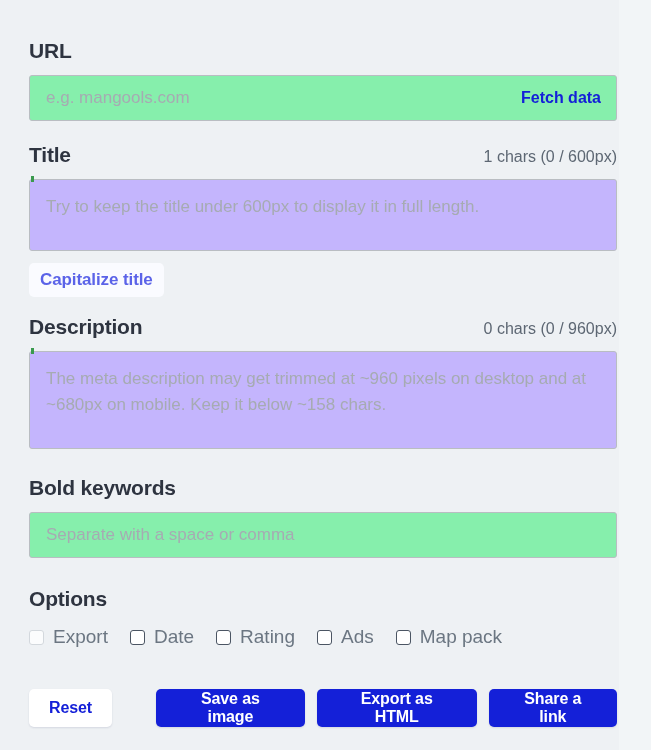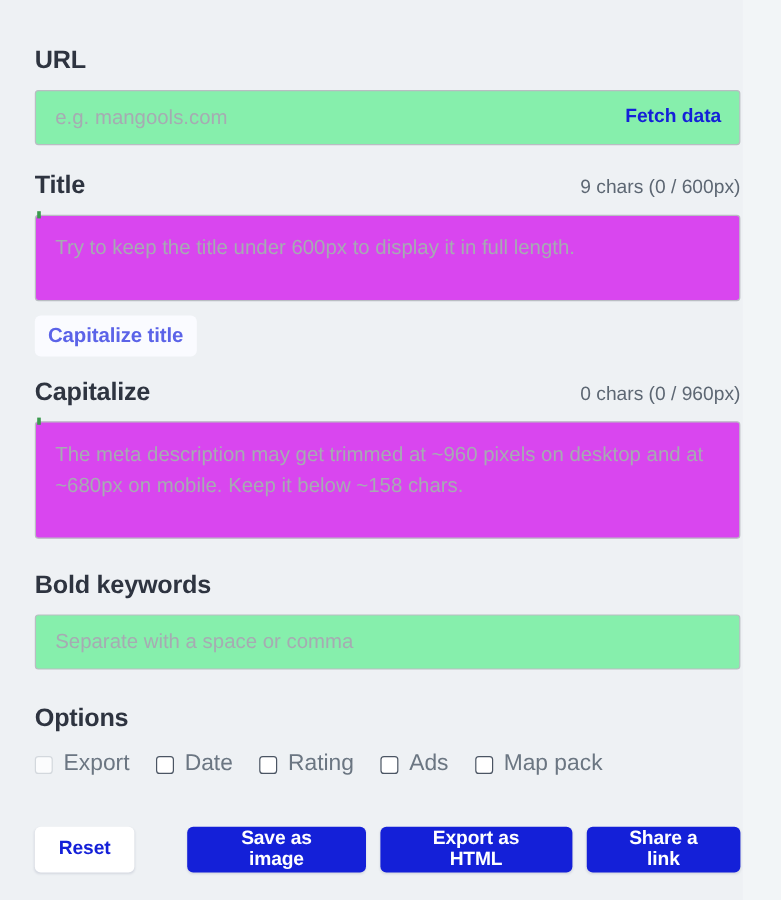--- a/index.html
+++ b/index.html
@@ -95,21 +95,21 @@
     background: none;
     border: none;
     padding: 0;
     font-family: "Liberation Sans", sans-serif;
   }
 
   .text-area {
     box-sizing: border-box;
     display: block;
     width: 100%;
-    background: #d946ef;
+    background: #c4b5fd;
     border: 1px solid #b9bdc2;
     border-radius: 3px;
     padding: 14px 16px;
     font-family: "Liberation Sans", sans-serif;
     font-size: 17px;
     line-height: 26px;
     color: #2e3440;
     resize: none;
     outline: none;
   }
@@ -228,32 +228,32 @@
     </div>
     <div class="input-wrap">
       <input class="text-input with-action" type="text" placeholder="e.g. mangools.com" style="">
       <button class="inline-action">Fetch data</button>
     </div>
   </div>
 
   <div class="field sec-title">
     <div class="label-row">
       <span class="f-label">Title</span>
-      <span class="counter">9 chars (0 / 600px)</span>
+      <span class="counter">1 chars (0 / 600px)</span>
     </div>
     <div class="input-wrap">
       <span class="green-tick"></span>
       <textarea class="text-area ta-title" placeholder="Try to keep the title under 600px to display it in full length." style=""></textarea>
     </div>
     <button class="chip">Capitalize title</button>
   </div>
 
   <div class="field sec-desc">
     <div class="label-row">
-      <span class="f-label">Capitalize</span>
+      <span class="f-label">Description</span>
       <span class="counter">0 chars (0 / 960px)</span>
     </div>
     <div class="input-wrap">
       <span class="green-tick"></span>
       <textarea class="text-area ta-desc" placeholder="The meta description may get trimmed at ~960 pixels on desktop and at ~680px on mobile. Keep it below ~158 chars." style=""></textarea>
     </div>
   </div>
 
   <div class="field sec-bold">
     <div class="label-row">

